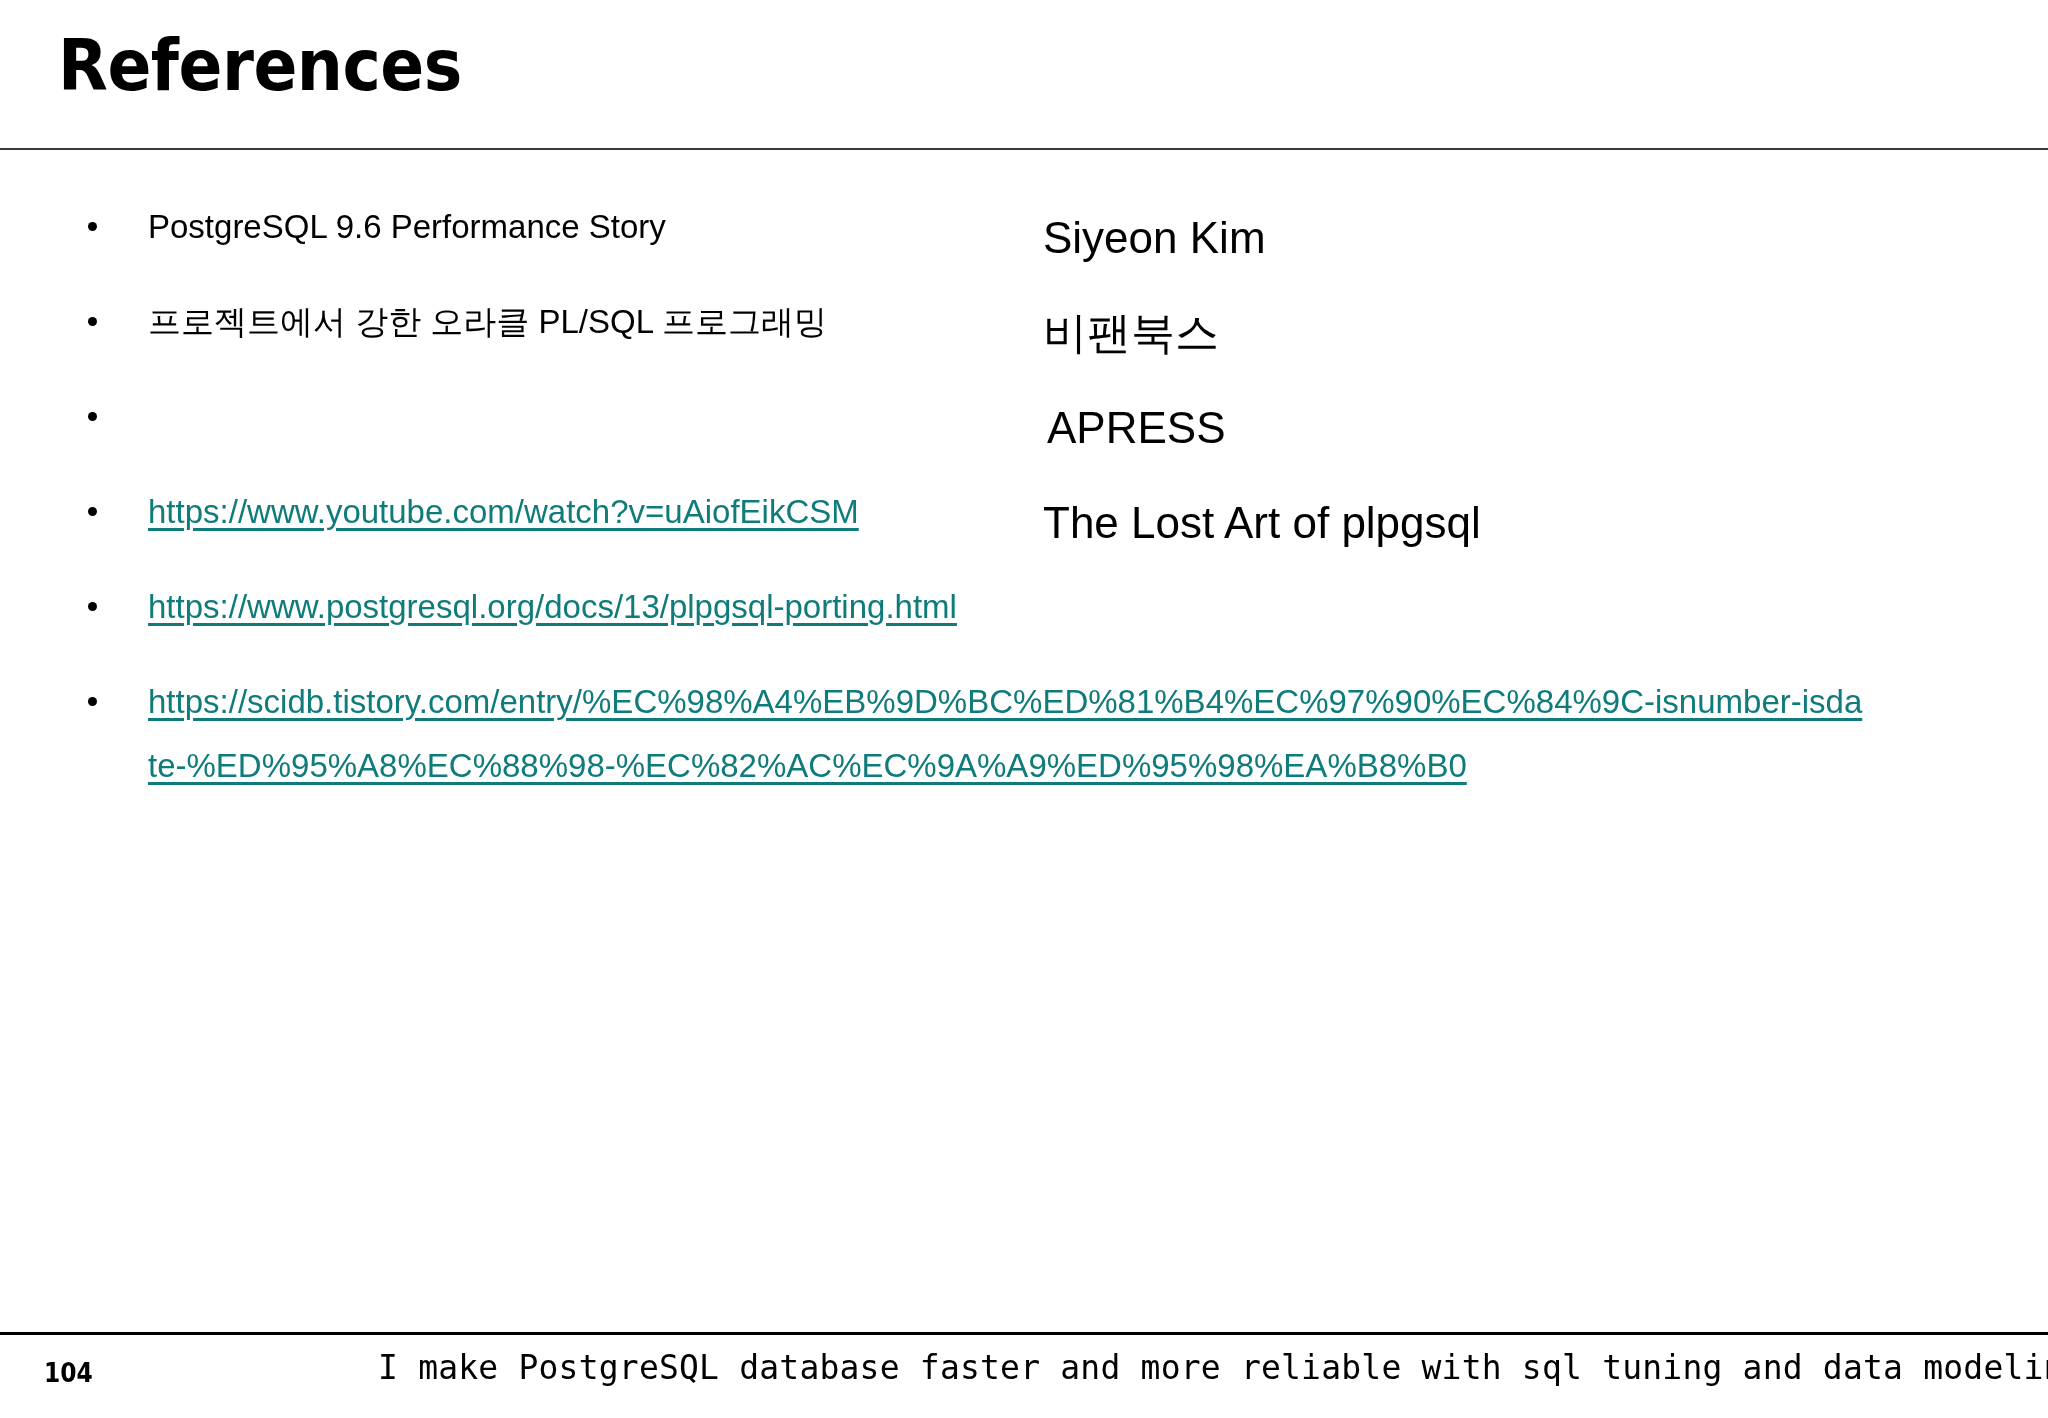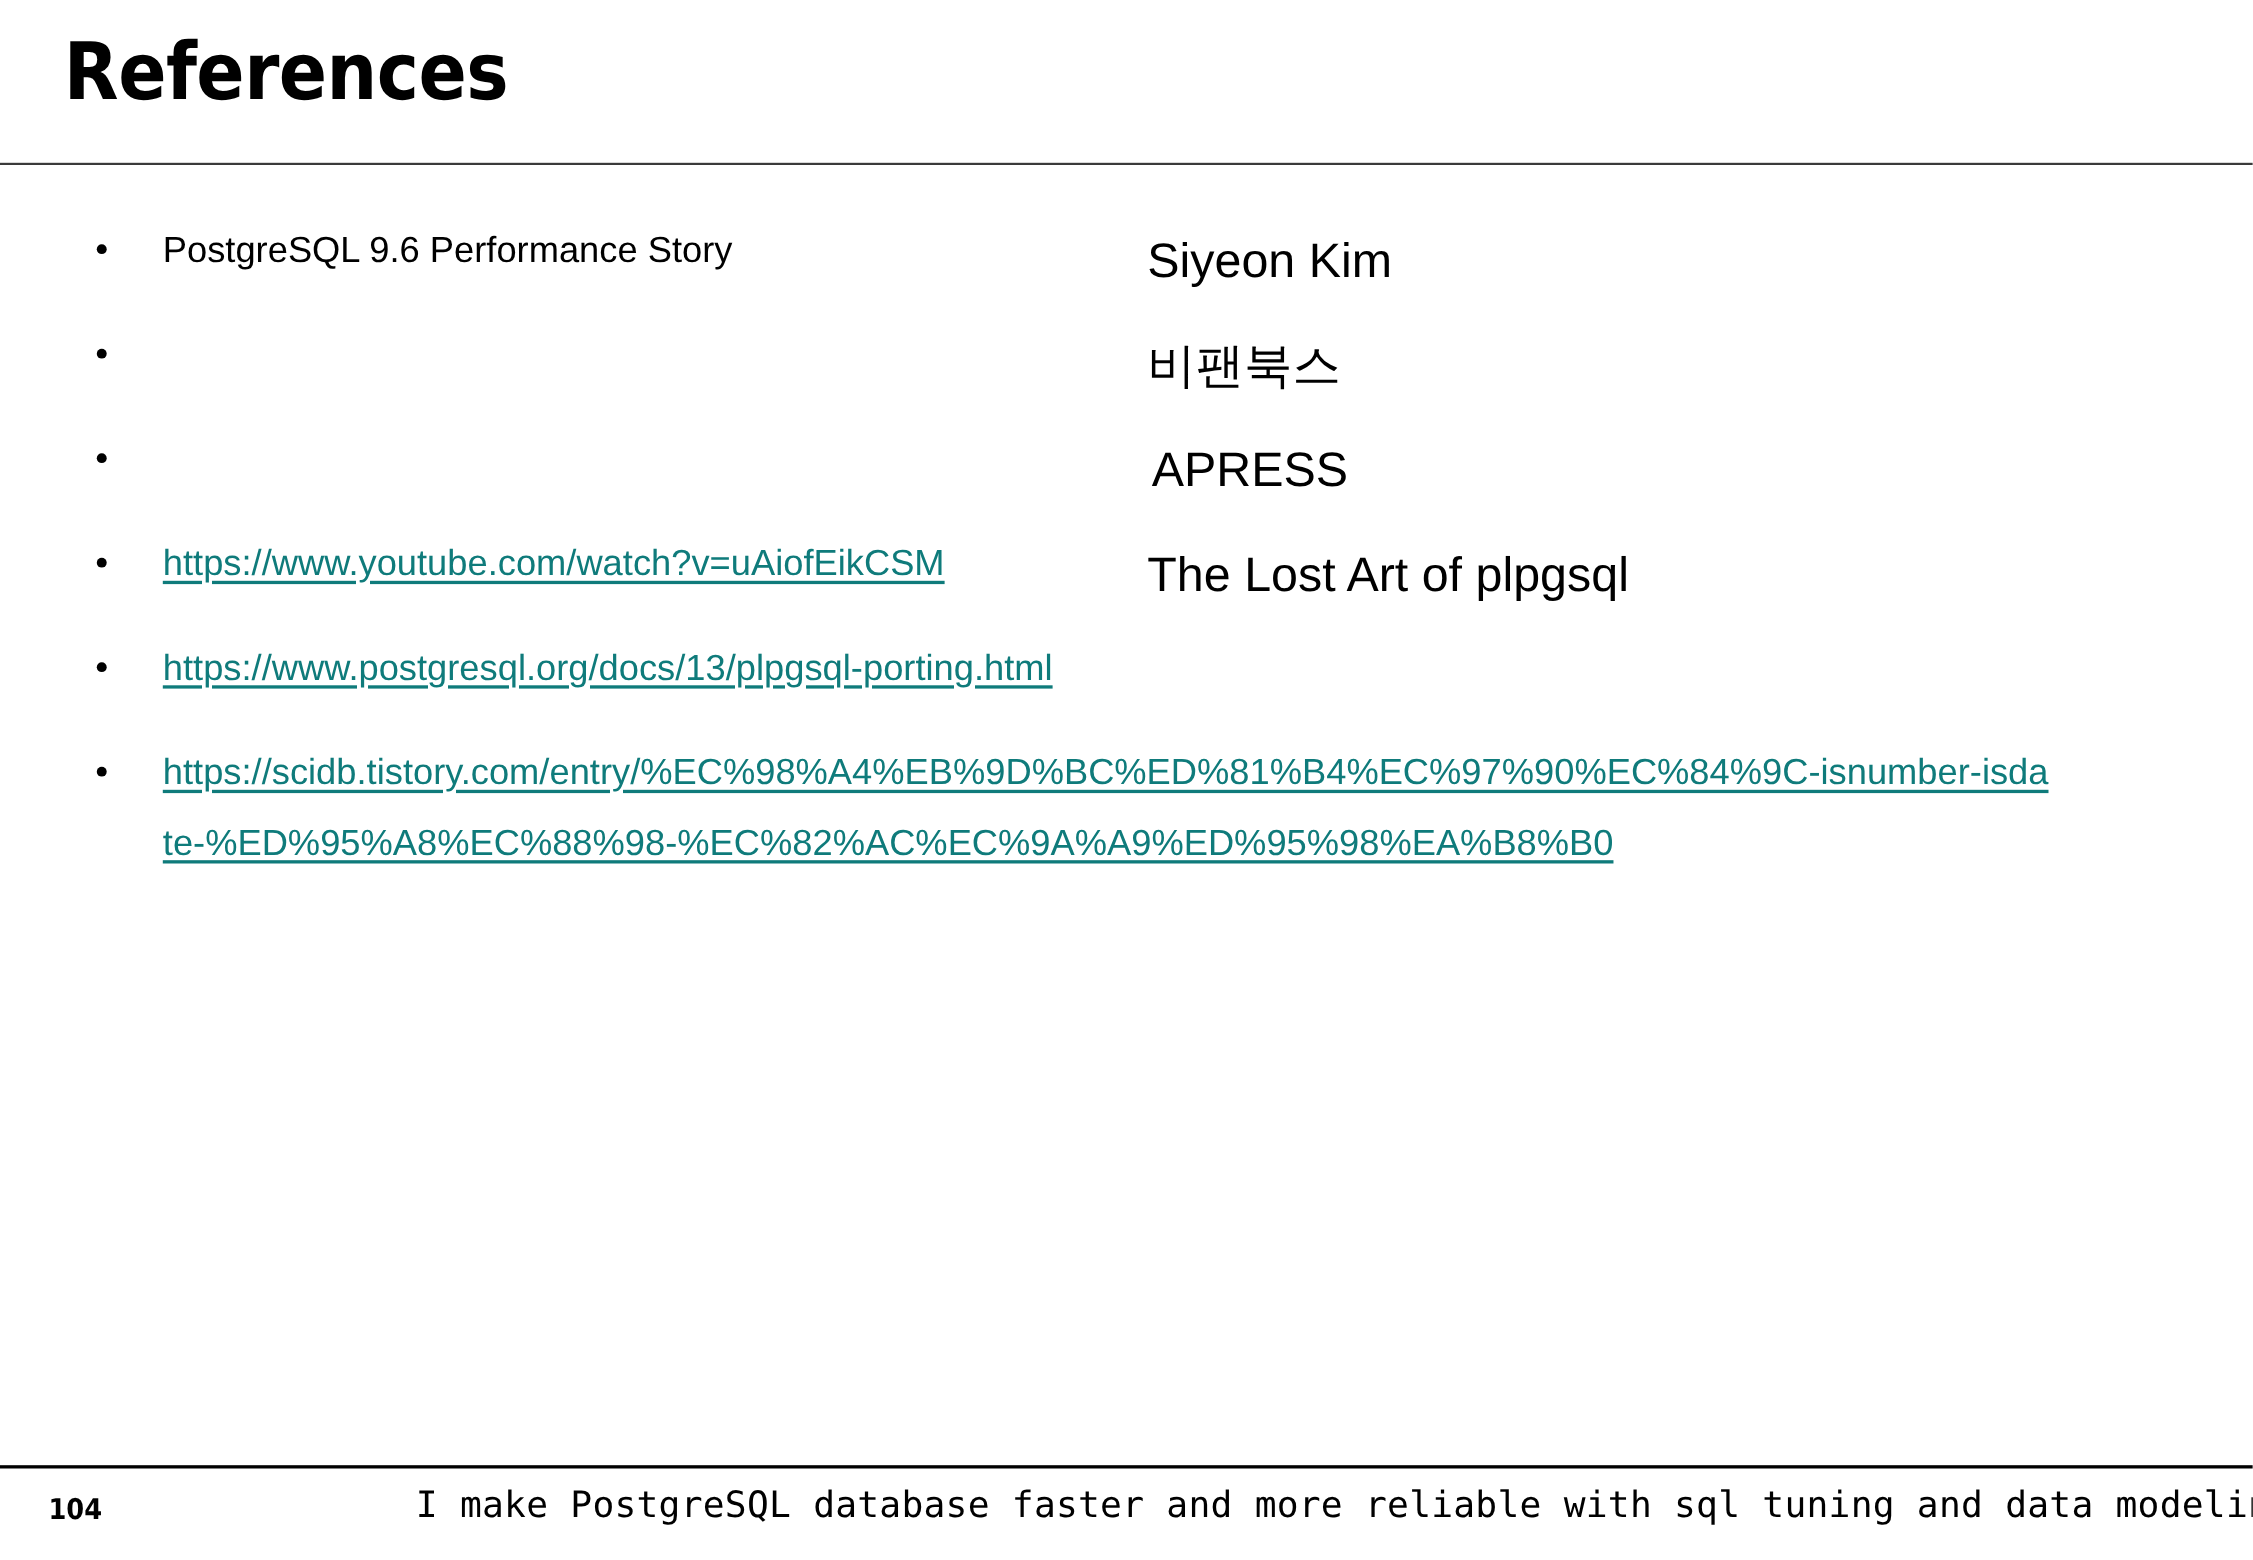--- a/index.html
+++ b/index.html
@@ -153,20 +153,21 @@
   <div class="body-list">
 
     <div class="ref-row">
       <span class="bullet-dot"></span>
       <span class="ref-main">PostgreSQL 9.6 Performance Story</span>
       <span class="ref-aside aside-a">Siyeon Kim</span>
     </div>
 
     <div class="ref-row">
       <span class="bullet-dot"></span>
+      <span class="ref-main">프로젝트에서 강한 오라클 PL/SQL 프로그래밍</span>
       <span class="ref-aside aside-b">비팬북스</span>
     </div>
 
     <div class="ref-row">
       <span class="bullet-dot"></span>
       <span class="ref-aside aside-c">APRESS</span>
     </div>
 
     <div class="ref-row">
       <span class="bullet-dot"></span>

